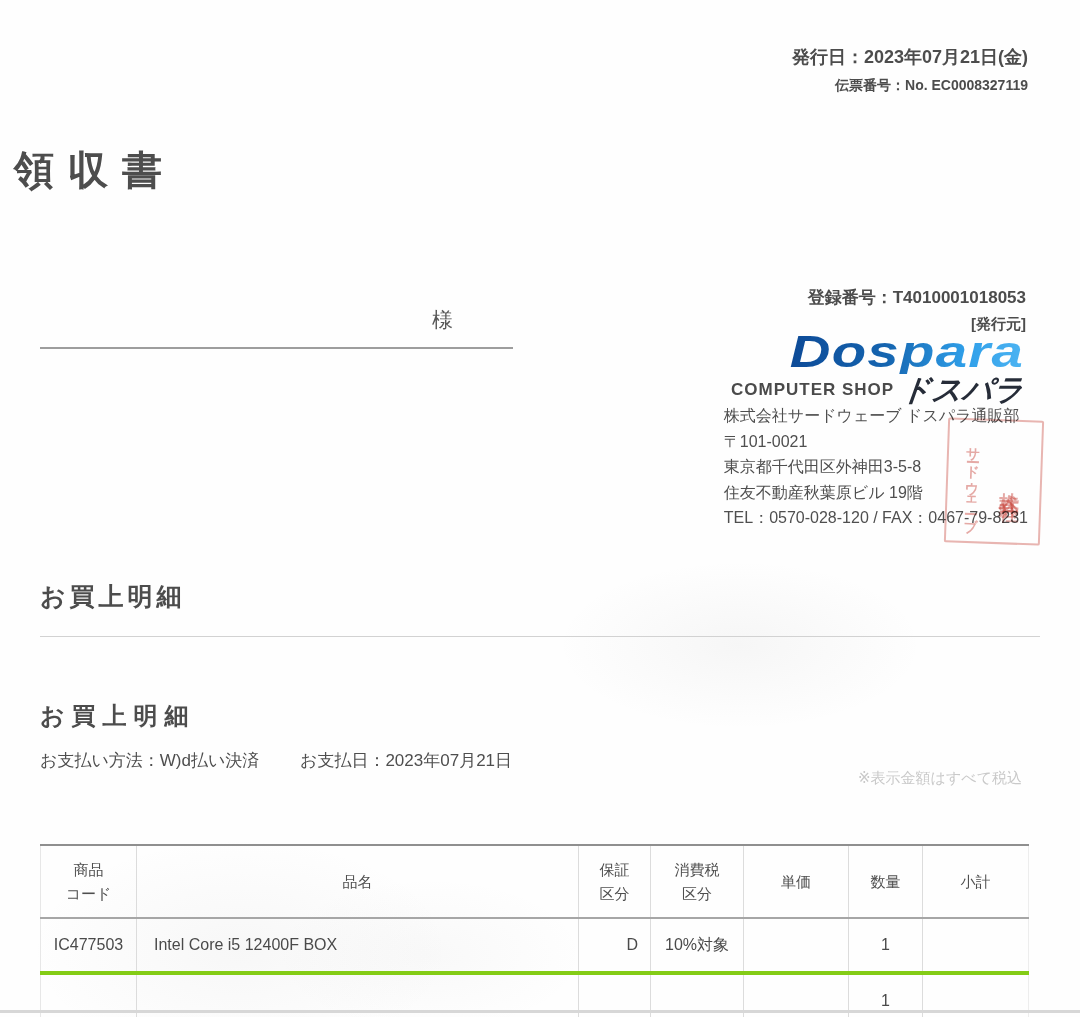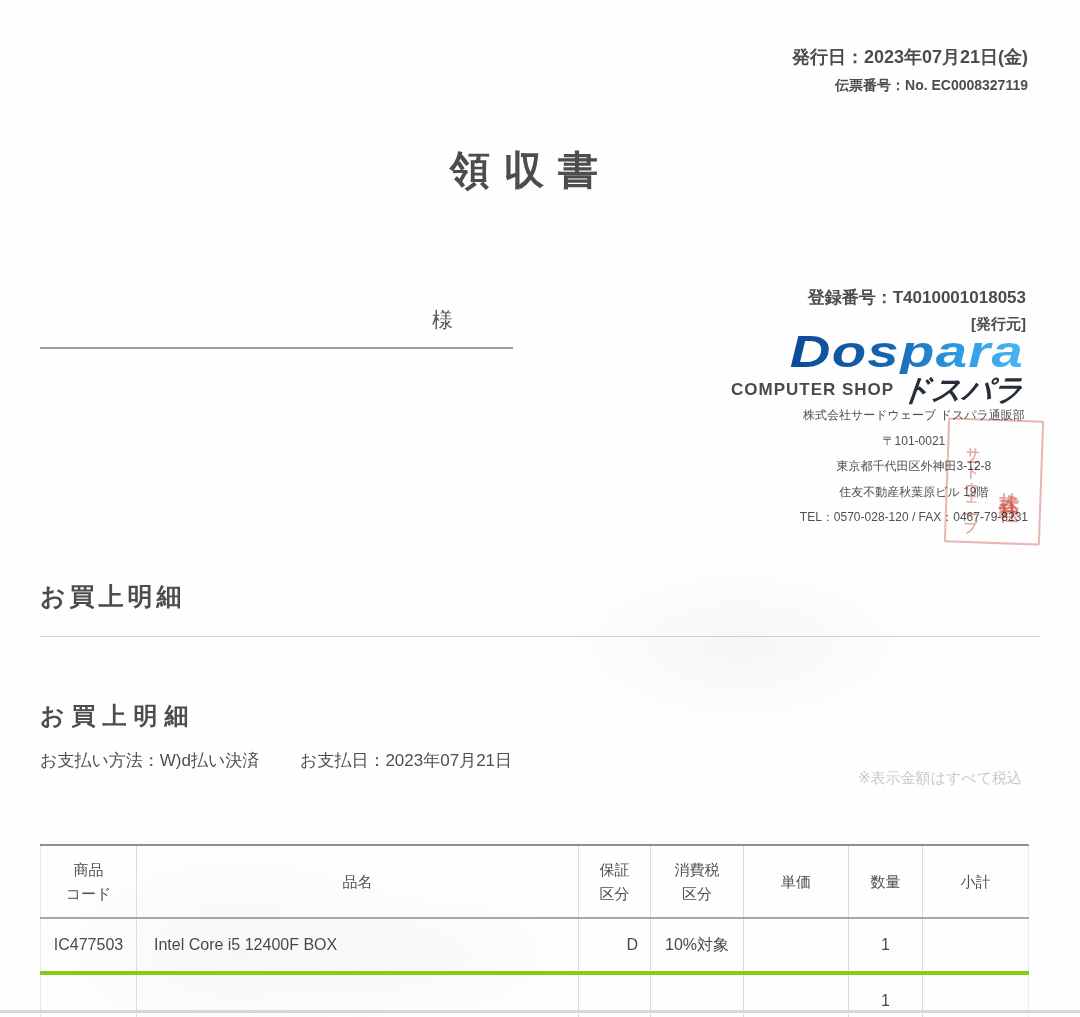--- a/index.html
+++ b/index.html
@@ -20,21 +20,21 @@
       radial-gradient(260px 120px at 740px 645px, rgba(120,120,120,.06), rgba(120,120,120,0) 70%),
       radial-gradient(300px 160px at 240px 950px, rgba(120,120,120,.05), rgba(120,120,120,0) 70%),
       radial-gradient(220px 110px at 430px 955px, rgba(120,120,120,.04), rgba(120,120,120,0) 70%);
   }
 
   
   .issue-date  { top:45px;  right:52px; font-size:18px; font-weight:700; color:#4c4c4c; }
   .slip-number { top:77px;  right:52px; font-size:14px; font-weight:700; color:#4c4c4c; }
 
   
-  .doc-title { top:143px; left:0; width:1048px; text-align:center;
+  .doc-title { top:143px; left:0; width:1048px; 
     font-size:40px; font-weight:700; color:#4d4d4d;
     letter-spacing:14px; padding-left:14px; }
 
   
   .honorific { top:306px; left:432px; font-size:21px; color:#585858; }
   .name-line { top:347px; left:40px; width:473px; height:0;
     border-top:2px solid #9d9d9d; }
 
   
   .registration-number { top:286px; right:54px; font-size:17px; font-weight:700; color:#4c4c4c; }
@@ -51,22 +51,22 @@
     .logo-brand {
       background:linear-gradient(92deg,#0d4a97 0%,#1565b0 42%,#2f9fe9 75%,#4db4f2 100%);
       -webkit-background-clip:text; -webkit-text-fill-color:transparent;
     }
   }
   .logo-subrow { display:flex; align-items:center; gap:7px; margin-top:1px; }
   .logo-shop { font-size:17px; font-weight:700; letter-spacing:1px; color:#4a4a4a; }
   .logo-katakana { font-size:30px; font-weight:800; font-style:italic; color:#262c38;
     transform:skewX(-6deg); line-height:1; }
 
-  .issuer-address { top:403px; right:52px; text-align:center;
-    font-size:12px; color:#4f4f4f; line-height:25.6px; }
+  .issuer-address { top:403px; right:52px; text-align:left;
+    font-size:16px; color:#4f4f4f; line-height:25.6px; }
 
   
   .stamp { top:419px; left:946px; width:96px; height:125px;
     border:2px solid rgba(198,62,52,.38); border-radius:2px;
     display:flex; flex-direction:row-reverse; justify-content:space-evenly; align-items:center;
     transform:rotate(2deg); mix-blend-mode:multiply; }
   .stamp-col { writing-mode:vertical-rl; text-orientation:mixed;
     color:rgba(198,62,52,.44); font-weight:700; }
   .stamp-col-1 { font-size:20px; letter-spacing:3px; }
   .stamp-col-2 { font-size:14px; letter-spacing:1px; }
@@ -125,21 +125,21 @@
   <span class="logo-brand">Dospara</span>
   <span class="logo-subrow">
     <span class="logo-shop">COMPUTER SHOP</span>
     <span class="logo-katakana">ドスパラ</span>
   </span>
 </div>
 
 <div class="abs issuer-address">
   <div>株式会社サードウェーブ ドスパラ通販部</div>
   <div>〒101-0021</div>
-  <div>東京都千代田区外神田3-12-8</div>
+  <div>東京都千代田区外神田3-5-8</div>
   <div>住友不動産秋葉原ビル 19階</div>
   <div>TEL：0570-028-120 / FAX：0467-79-8231</div>
 </div>
 
 <div class="abs stamp">
   <span class="stamp-col stamp-col-1">株式会社</span>
   <span class="stamp-col stamp-col-2">サードウェーブ</span>
 </div>
 
 <div class="abs amount-heading">お買上明細</div>

